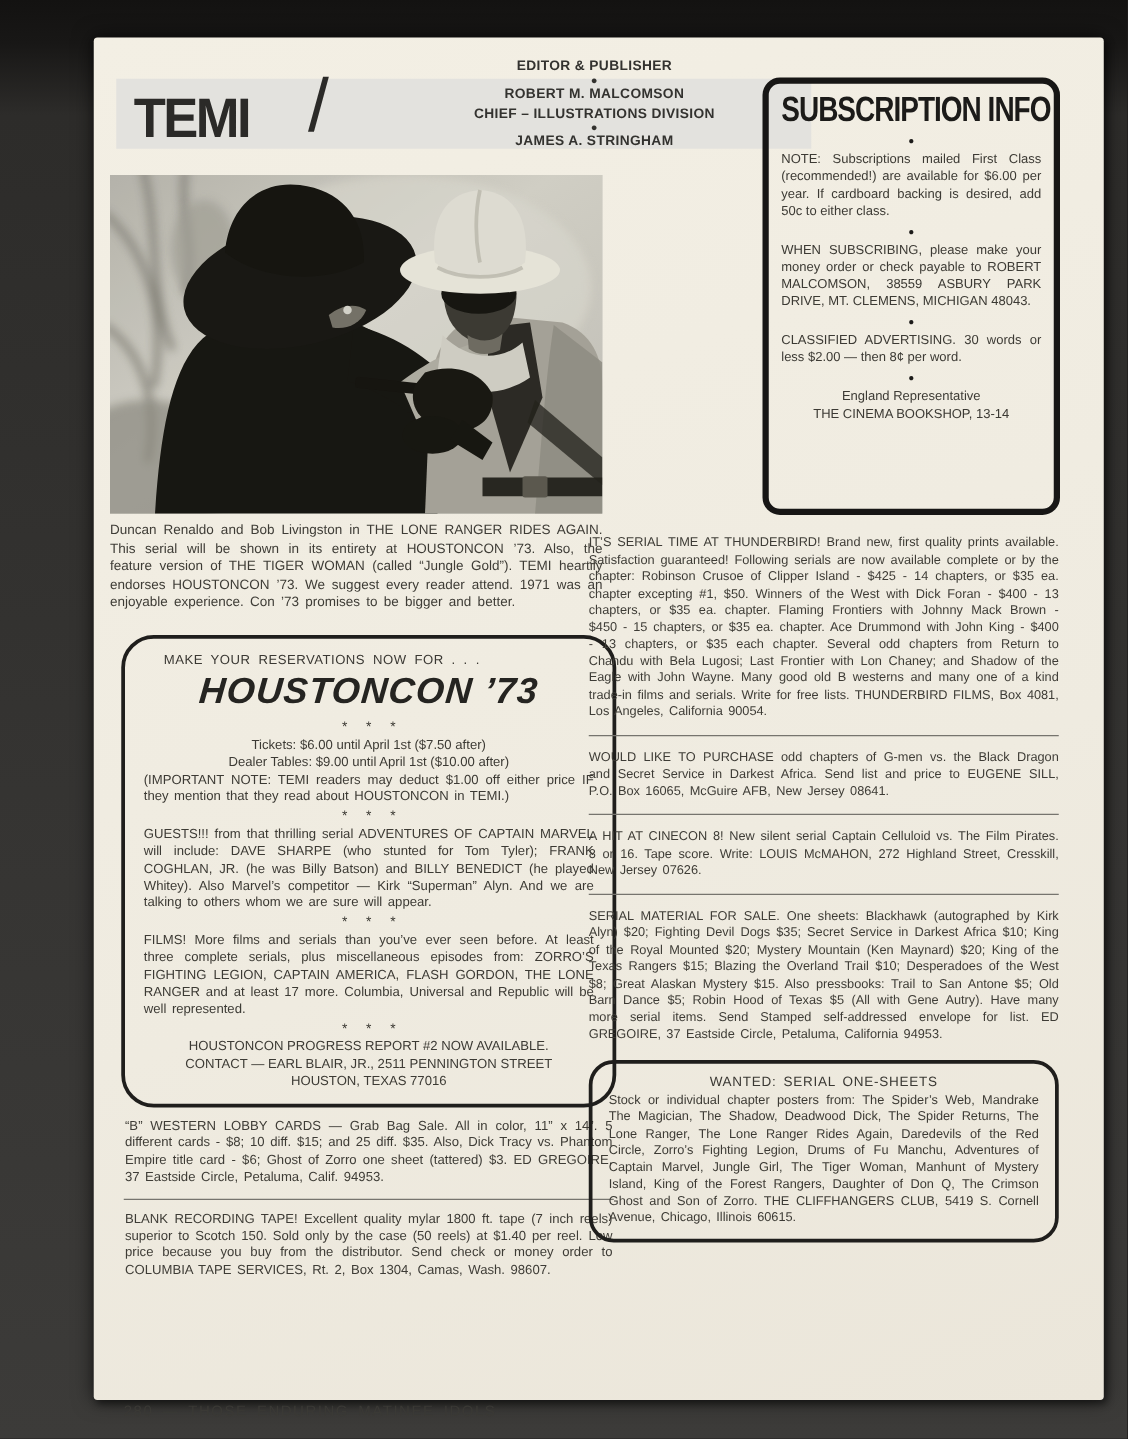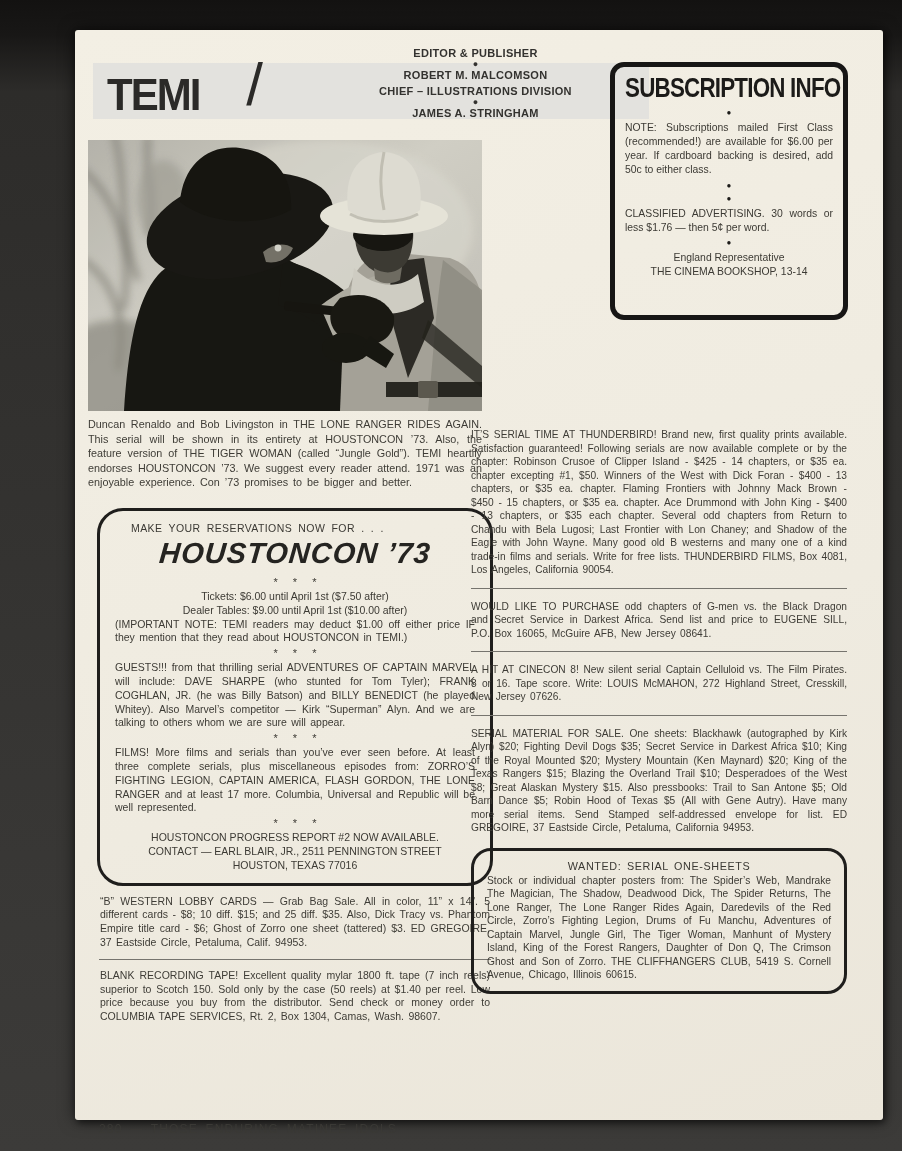--- a/index.html
+++ b/index.html
@@ -17,21 +17,21 @@
   
   .masthead{ position:absolute; left:18px; top:33px; width:556px; height:56px;
     background:#e3e2de; display:flex; align-items:flex-end; padding:0 12px 0 14px;gap:41px; }
   .logo{ font-size:42px; font-weight:700; color:#2b2a28; letter-spacing:-2px; transform:scaleY(1.06); }
   .slash{ font-size:60px; font-weight:400; color:#2b2a28; margin:-6px 10px 0 6px; }
   .mast-rows{ flex:1; display:flex; flex-direction:column; gap:4px; }
   .mast-row{ display:flex; justify-content:space-between; align-items:center;
     font-size:11px; font-weight:700; color:#33322f; letter-spacing:.3px; white-space:nowrap;flex-direction:column; }
   .mast-bullet{ font-size:9px; padding:0 4px; }
   
-  .subbox{ position:absolute; left:535px; top:32px; width:238px; height:258px;
+  .subbox{ position:absolute; left:535px; top:32px; width:238px; height:350px;
     border:5px solid #171615; border-radius:14px; padding:5px 10px 22px; overflow:hidden; }
   .subbox-title{ font-size:28px; font-weight:700; color:#1c1b19; transform:scaleX(.80);
     transform-origin:0 50%; white-space:nowrap; letter-spacing:-1px; margin:0 0 4px; }
   .subbox p{ margin:0; font-size:10.4px; line-height:13.9px; text-align:justify; color:#3c3a34; }
   .sub-bullet{ text-align:center; font-size:8px; color:#1c1b19; margin:4px 0; line-height:9px; }
   .sub-england div{ text-align:center; font-size:10.4px; line-height:14px; color:#3c3a34; }
   
   .photo{ position:absolute; left:13px; top:110px; width:394px; height:271px; overflow:hidden; background:#c9c7c0; }
   .caption{ position:absolute; left:13px; top:387px; width:394px; font-size:10.8px;
     line-height:14.6px; text-align:justify; color:#3e3c36; word-spacing:2px; }
@@ -76,22 +76,23 @@
           <span>JAMES A. STRINGHAM</span>
         </div>
       </div>
     </div>
 
     <div class="subbox">
       <div class="subbox-title">SUBSCRIPTION INFO</div>
       <div class="sub-bullet">●</div>
       <p>NOTE: Subscriptions mailed First Class (recommended!) are available for $6.00 per year. If cardboard backing is desired, add 50c to either class.</p>
       <div class="sub-bullet">●</div>
+      <p>WHEN SUBSCRIBING, please make your money order or check payable to ROBERT MALCOMSON, 38559 ASBURY PARK DRIVE, MT. CLEMENS, MICHIGAN 48043.</p>
       <div class="sub-bullet">●</div>
-      <p>CLASSIFIED ADVERTISING. 30 words or less $1.76 — then 5¢ per word.</p>
+      <p>CLASSIFIED ADVERTISING. 30 words or less $2.00 — then 8¢ per word.</p>
       <div class="sub-bullet">●</div>
       <div class="sub-england">
         <div>England Representative</div>
         <div>THE CINEMA BOOKSHOP, 13-14</div>
 
       </div>
     </div>
 
     <div class="photo">
       <svg viewBox="0 0 394 271" width="394" height="271" preserveAspectRatio="none">

